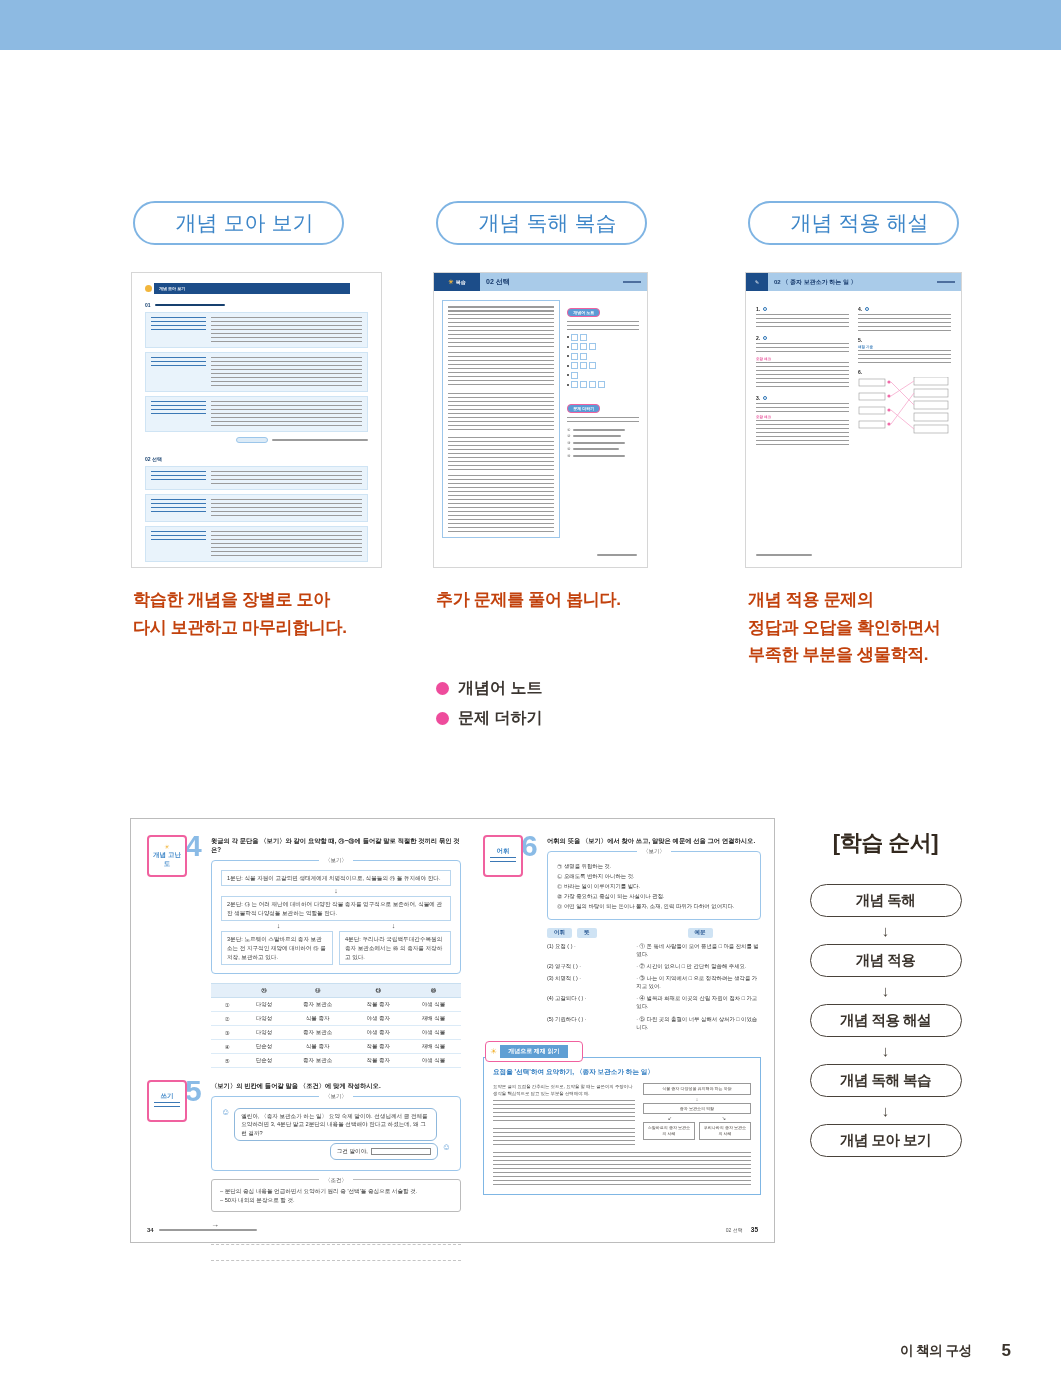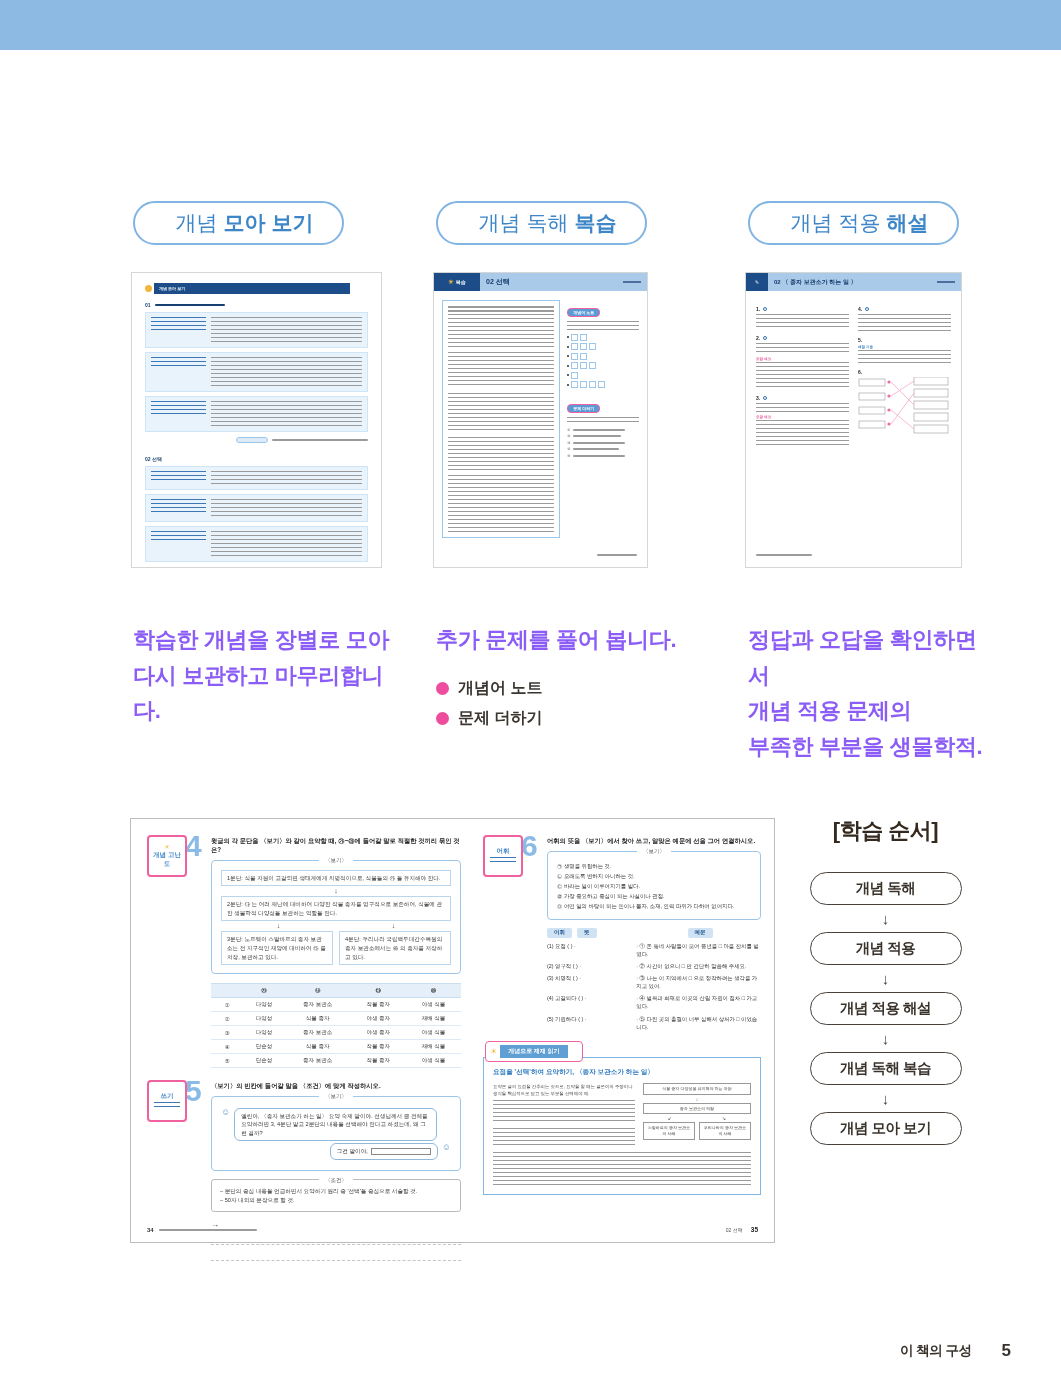--- a/index.html
+++ b/index.html
@@ -6,21 +6,21 @@
   html,body { width:1061px; height:1400px; background:#fff; font-family:"Liberation Sans", sans-serif; color:#3b3530; }
   .canvas { position:relative; width:1061px; height:1400px; background:#fff; overflow:hidden; }
 
   
   .banner { position:absolute; left:0; top:0; width:1061px; height:50px; background:#8dbae2; }
 
   
   .fpill { position:absolute; top:201px; width:211px; height:44px; border:2px solid #7fb4e3; border-radius:24px; background:#fff;
            display:flex; align-items:center; justify-content:center; gap:6px; color:#3d86c8; font-size:21px; }
   .fpill .plain { font-weight:500;margin-left:12px; }
-  .fpill .bold  { font-weight:700; }
+  .fpill .bold  { font-weight:400; }
 
   
   .thumb { position:absolute; top:272px; height:296px; background:#fff; border:1px solid #d6d6d6; overflow:hidden; }
   .tb       { background:repeating-linear-gradient(to bottom,#9b9b9b 0,#9b9b9b 1.5px,transparent 1.5px,transparent 4px); }
   .tb-blue  { background:repeating-linear-gradient(to bottom,#3b78b5 0,#3b78b5 1.5px,transparent 1.5px,transparent 4px); }
   .bar      { height:2px; background:#9b9b9b; border-radius:1px; }
 
   
   .t1 { left:131px; width:251px; padding:10px 13px; }
   .t1-head { display:flex; align-items:center; gap:2px; }
@@ -56,21 +56,21 @@
   .t3-bar { flex:1; background:#a9cbe9; display:flex; align-items:center; padding:0 6px; color:#15386b; font-size:6px; font-weight:800; }
   .t3-bar .rt { margin-left:auto; width:18px; height:2px; background:#4d6f9e; }
   .t3-body { display:flex; gap:9px; padding:10px 10px; }
   .t3-col { width:50%; }
   .t3-n { font-size:5px; font-weight:800; color:#222; margin:5px 0 2px; display:flex; align-items:center; gap:3px; }
   .ansdot { width:4px; height:4px; border:0.8px solid #2e75b6; border-radius:50%; display:inline-block; }
   .tagpink { color:#e8549b; font-size:3.5px; font-weight:800; margin:2px 0 1px; }
   .tagblue { color:#2e75b6; font-size:3.5px; font-weight:800; margin:2px 0 1px; }
 
   
-  .desc { position:absolute; font-size:22px; font-weight:600; line-height:1.62; color:#8b5cf6; letter-spacing:-0.3px;margin-top:36px; }
+  .desc { position:absolute; font-size:17px; font-weight:600; line-height:1.62; color:#c2410c; letter-spacing:-0.3px; }
   .d1 { left:133px; top:586px; width:270px; }
   .d2 { left:436px; top:586px; width:250px; }
   .d3 { left:748px; top:586px; width:250px; }
   .blist { position:absolute; left:436px; top:678px; }
   .bitem { display:flex; align-items:center; gap:9px; margin-bottom:9px; font-size:16px; font-weight:600; }
   .bdot { width:13px; height:13px; border-radius:50%; background:#ee4c9c; flex:0 0 auto; }
 
   
   .spread { position:absolute; left:130px; top:818px; width:645px; height:425px; border:1px solid #bcbcbc; background:#fff; }
   .pg-l { position:absolute; left:16px; top:18px; width:314px; }
@@ -127,21 +127,21 @@
   .fsplit .fbox { width:50%; }
   .farr { text-align:center; font-size:5px; color:#555; line-height:1.6; }
   .farr2 { display:flex; justify-content:space-around; font-size:5px; color:#555; line-height:1.6; }
 
   .sfoot-l { position:absolute; left:16px; bottom:9px; display:flex; align-items:center; gap:5px; font-size:6px; font-weight:800; color:#333; }
   .sfoot-r { position:absolute; right:16px; bottom:9px; display:flex; align-items:center; gap:8px; font-size:5px; color:#555; }
   .sfoot-r .pn { font-size:6.5px; font-weight:800; color:#222; }
 
   
   .order { position:absolute; left:808px; top:816px; width:155px; }
-  .order-title { text-align:center; font-size:22px; font-weight:800; color:#33291f; letter-spacing:-0.5px; }
+  .order-title { text-align:center; font-size:22px; font-weight:800; color:#33291f; letter-spacing:-0.5px;margin-top:12px; }
   .opill { margin:0 auto; margin-top:0; width:152px; height:33px; border:1.7px solid #49423a; border-radius:17px; background:#fff;
            display:flex; align-items:center; justify-content:center; font-size:14.5px; font-weight:700; color:#3a332c; letter-spacing:-0.5px; }
   .oarr { text-align:center; font-size:15px; color:#49423a; margin:5px 0; }
   .order .first { margin-top:26px; }
 
   
   .pfoot { position:absolute; top:1341px; right:50px; display:flex; align-items:center; gap:30px; }
   .pfoot .lab { font-size:13.5px; font-weight:800; color:#3a332c; letter-spacing:-0.5px; }
   .pfoot .num { font-size:17px; font-weight:800; color:#3a332c; }
 </style>
@@ -405,22 +405,22 @@
     <div class="bitem">
       <span class="bdot"></span>
       <span>개념어 노트</span>
     </div>
     <div class="bitem">
       <span class="bdot"></span>
       <span>문제 더하기</span>
     </div>
   </div>
   <div class="desc d3">
+    <div>개념 적용 문제의</div>
     <div>정답과 오답을 확인하면서</div>
-    <div>개념 적용 문제의</div>
     <div>부족한 부분을 생물학적.</div>
   </div>
 
   <div class="spread">
 
     <div class="pg-l">
       <div class="qblock">
         <div class="qbadge">
           <span class="sun">☀</span>
           <span class="bl">개념 고난도</span>

